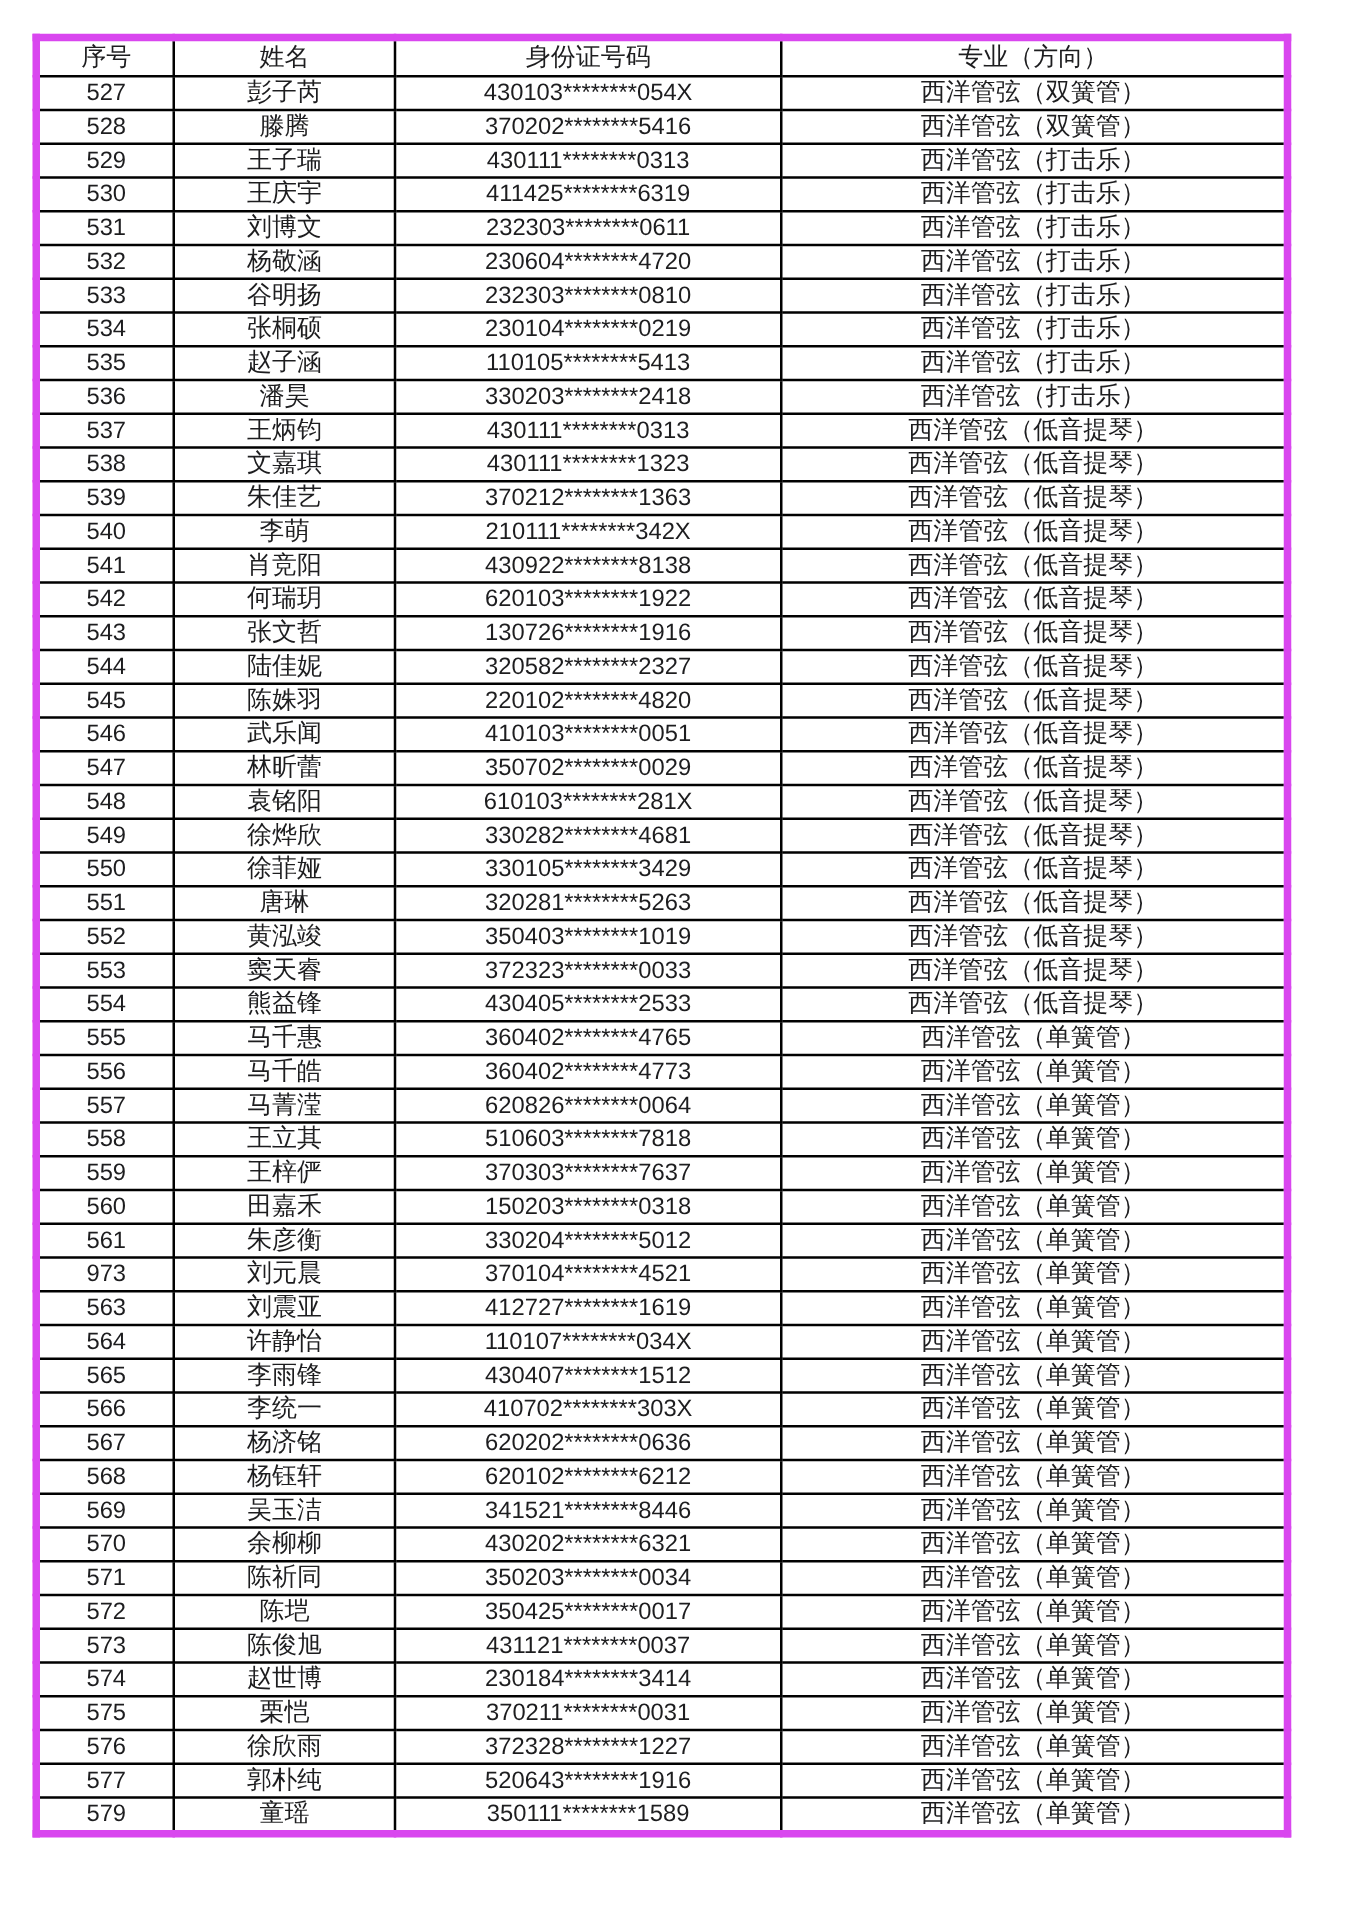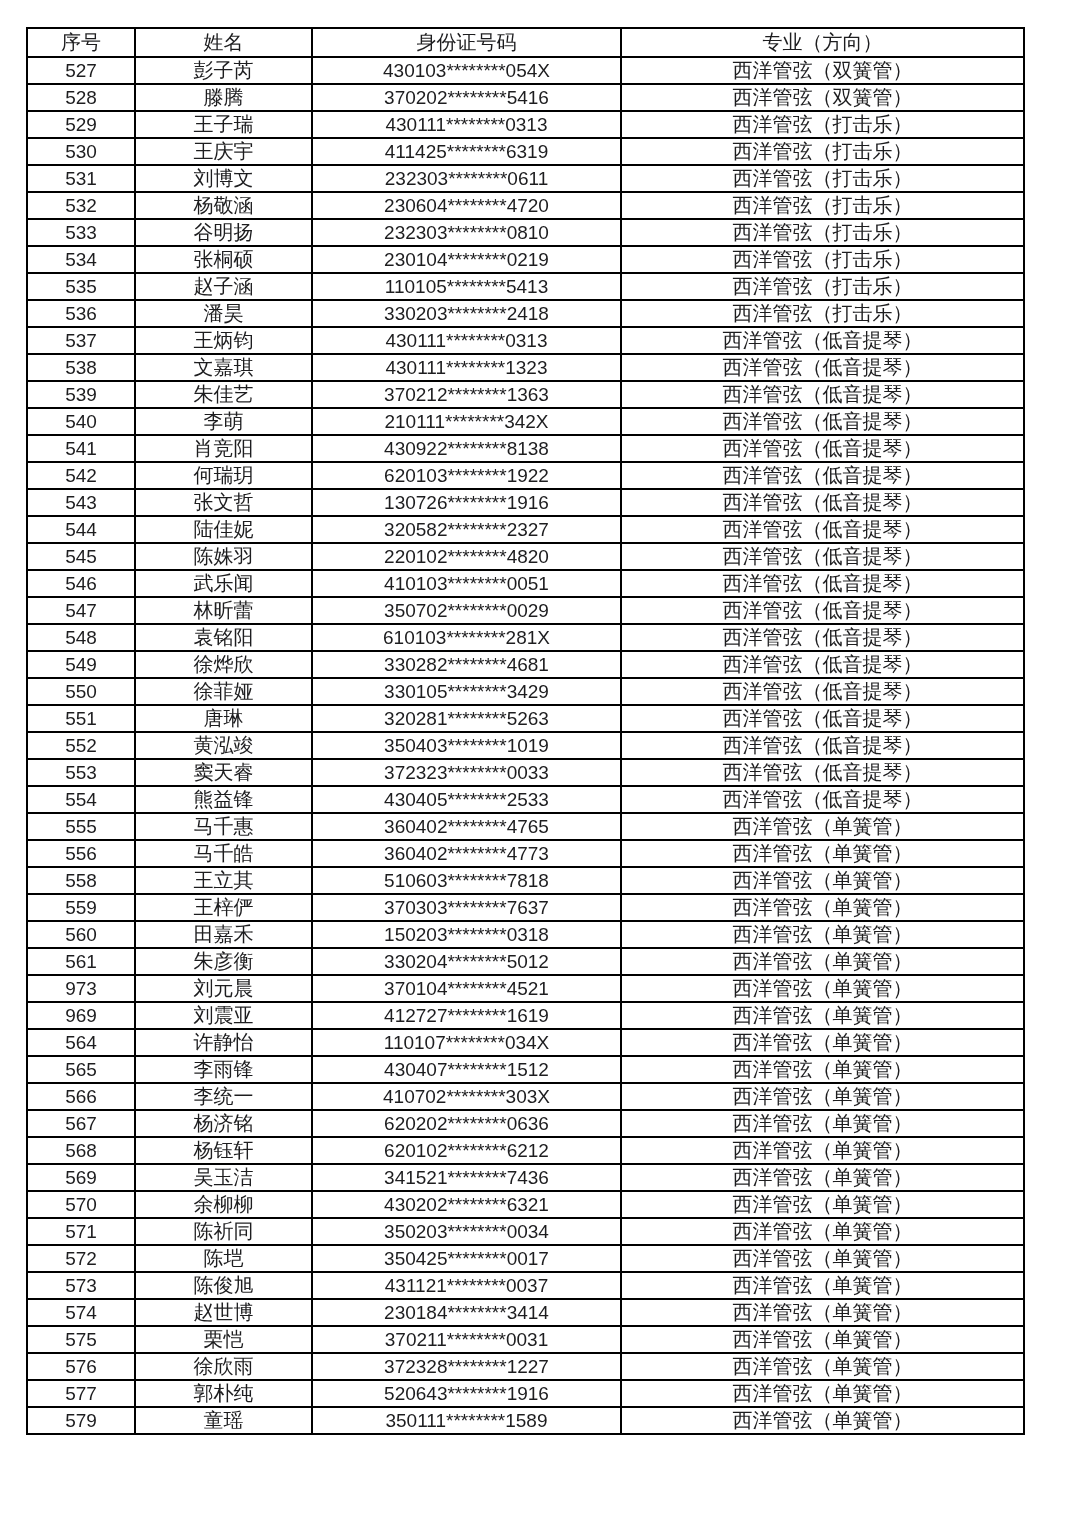--- a/index.html
+++ b/index.html
@@ -11,21 +11,21 @@
     font-family: "Liberation Serif", "DejaVu Serif", serif;
     color: #1d1d1f;
   }
   table.roster {
     position: absolute;
     left: 26px;
     top: 27px;
     width: 997px;
     border-collapse: collapse;
     table-layout: fixed;
-    border: 2px solid #d946ef;
+    border: 6px solid #d946ef;
   }
   .roster th, .roster td {
     border: 2px solid #000000;
     text-align: center;
     vertical-align: middle;
     padding: 0;
     height: 25px;
     line-height: 25px;
     font-size: 20px;
     font-weight: normal;
@@ -231,20 +231,26 @@
           <td class="cell-id">360402********4765</td>
           <td class="cell-major">西洋管弦（单簧管）</td>
         </tr>
         <tr>
           <td class="cell-no">556</td>
           <td class="cell-name">马千皓</td>
           <td class="cell-id">360402********4773</td>
           <td class="cell-major">西洋管弦（单簧管）</td>
         </tr>
         <tr>
+          <td class="cell-no">557</td>
+          <td class="cell-name">马菁滢</td>
+          <td class="cell-id">620826********0064</td>
+          <td class="cell-major">西洋管弦（单簧管）</td>
+        </tr>
+        <tr>
           <td class="cell-no">558</td>
           <td class="cell-name">王立其</td>
           <td class="cell-id">510603********7818</td>
           <td class="cell-major">西洋管弦（单簧管）</td>
         </tr>
         <tr>
           <td class="cell-no">559</td>
           <td class="cell-name">王梓俨</td>
           <td class="cell-id">370303********7637</td>
           <td class="cell-major">西洋管弦（单簧管）</td>
@@ -261,21 +267,21 @@
           <td class="cell-id">330204********5012</td>
           <td class="cell-major">西洋管弦（单簧管）</td>
         </tr>
         <tr>
           <td class="cell-no">973</td>
           <td class="cell-name">刘元晨</td>
           <td class="cell-id">370104********4521</td>
           <td class="cell-major">西洋管弦（单簧管）</td>
         </tr>
         <tr>
-          <td class="cell-no">969</td>
+          <td class="cell-no">563</td>
           <td class="cell-name">刘震亚</td>
           <td class="cell-id">412727********1619</td>
           <td class="cell-major">西洋管弦（单簧管）</td>
         </tr>
         <tr>
           <td class="cell-no">564</td>
           <td class="cell-name">许静怡</td>
           <td class="cell-id">110107********034X</td>
           <td class="cell-major">西洋管弦（单簧管）</td>
         </tr>
@@ -299,21 +305,21 @@
         </tr>
         <tr>
           <td class="cell-no">568</td>
           <td class="cell-name">杨钰轩</td>
           <td class="cell-id">620102********6212</td>
           <td class="cell-major">西洋管弦（单簧管）</td>
         </tr>
         <tr>
           <td class="cell-no">569</td>
           <td class="cell-name">吴玉洁</td>
-          <td class="cell-id">341521********7436</td>
+          <td class="cell-id">341521********8446</td>
           <td class="cell-major">西洋管弦（单簧管）</td>
         </tr>
         <tr>
           <td class="cell-no">570</td>
           <td class="cell-name">余柳柳</td>
           <td class="cell-id">430202********6321</td>
           <td class="cell-major">西洋管弦（单簧管）</td>
         </tr>
         <tr>
           <td class="cell-no">571</td>

